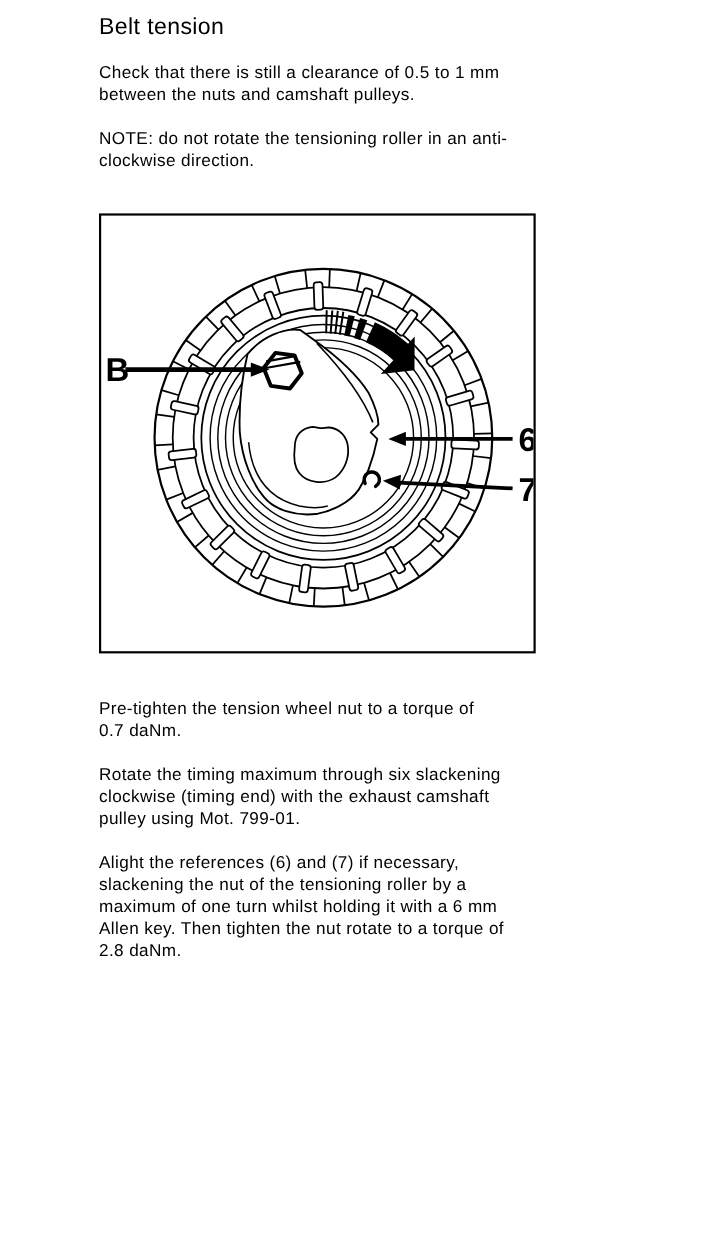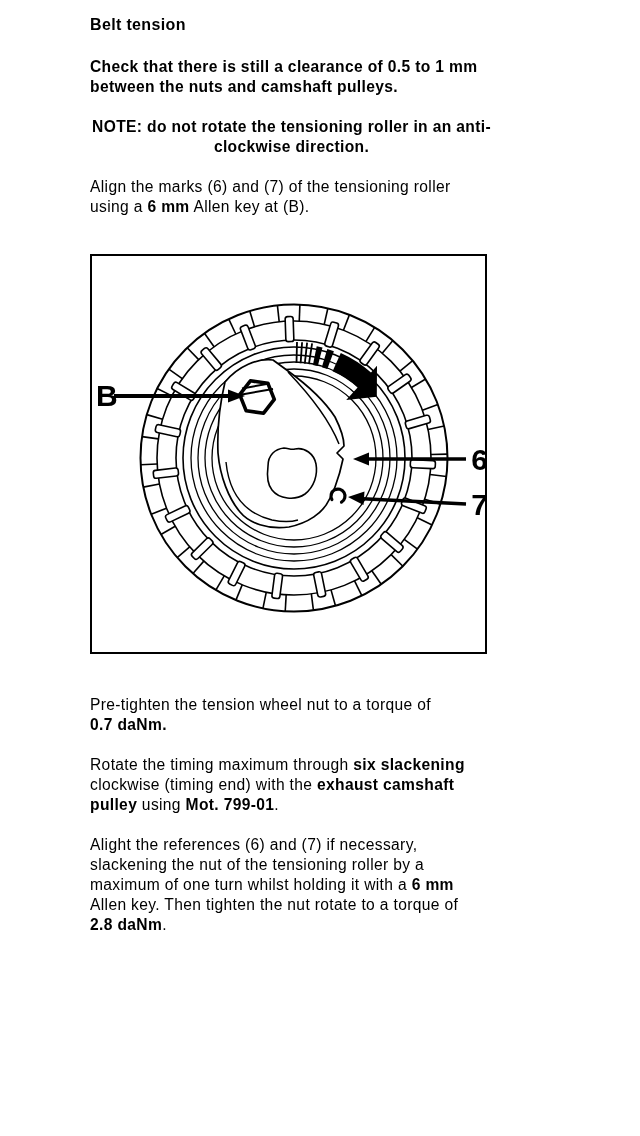--- a/index.html
+++ b/index.html
@@ -3,30 +3,30 @@
 <meta charset="utf-8">
 <style>
   html,body{margin:0;padding:0;background:#fff;}
   body{
     width:640px;height:1136px;overflow:hidden;
     font-family:"Liberation Sans","DejaVu Sans",sans-serif;
     color:#000;
   }
   .page{padding:15px 0 0 90px;width:550px;}
   h1.title{
-    font-size:16px;line-height:20px;font-weight:bold;
+    font-size:21px;line-height:20px;font-weight:normal;
     margin:0 0 22px 0;letter-spacing:0.35px;
   }
   p.para{
     font-size:15.6px;line-height:20px;margin:0 0 20px 0;
     width:400px;letter-spacing:0.35px;
   }
-  p.para.w403{width:403px;text-align:center;}
+  p.para.w403{width:403px;}
   p.para.w398{width:398px;}
-  p.para b{font-weight:bold;}
+  p.para b{font-weight:normal;}
   .figure{
     width:397px;height:400px;box-sizing:border-box;
     border:2px solid #000;margin:37px 0 41px 0;
     background:#fff;
   }
   .figure svg{display:block;}
   svg .ln{stroke:#000;fill:none;}
   svg text.dlabel{
     font-family:"Liberation Sans","DejaVu Sans",sans-serif;
     font-weight:bold;font-size:30px;fill:#000;
@@ -36,21 +36,20 @@
 <body>
 
 <div class="page">
 
   <h1 class="title">Belt tension</h1>
 
   <p class="para"><b>Check that there is still a clearance of 0.5 to 1 mm between the nuts and camshaft pulleys.</b></p>
 
   <p class="para w403"><b>NOTE: do not rotate the tensioning roller in an anti-clockwise direction.</b></p>
 
-  <p class="para w398"><span>Align the marks (6) and (7) of the tensioning roller using a </span><b>6&nbsp;mm</b><span> Allen key at (B).</span></p>
 
   <div class="figure">
     <svg width="393" height="396" viewBox="0 0 393 396">
 
       <g>
         <circle class="ln" cx="202" cy="202" r="153.5" stroke-width="2"></circle>
         <circle class="ln" cx="202" cy="202" r="137" stroke-width="1.6"></circle>
         <circle class="ln" cx="202" cy="202" r="118" stroke-width="1.6"></circle>
         <circle class="ln" cx="202" cy="202" r="111" stroke-width="1.6"></circle>
         <circle class="ln" cx="202" cy="202" r="103" stroke-width="1.3"></circle>

